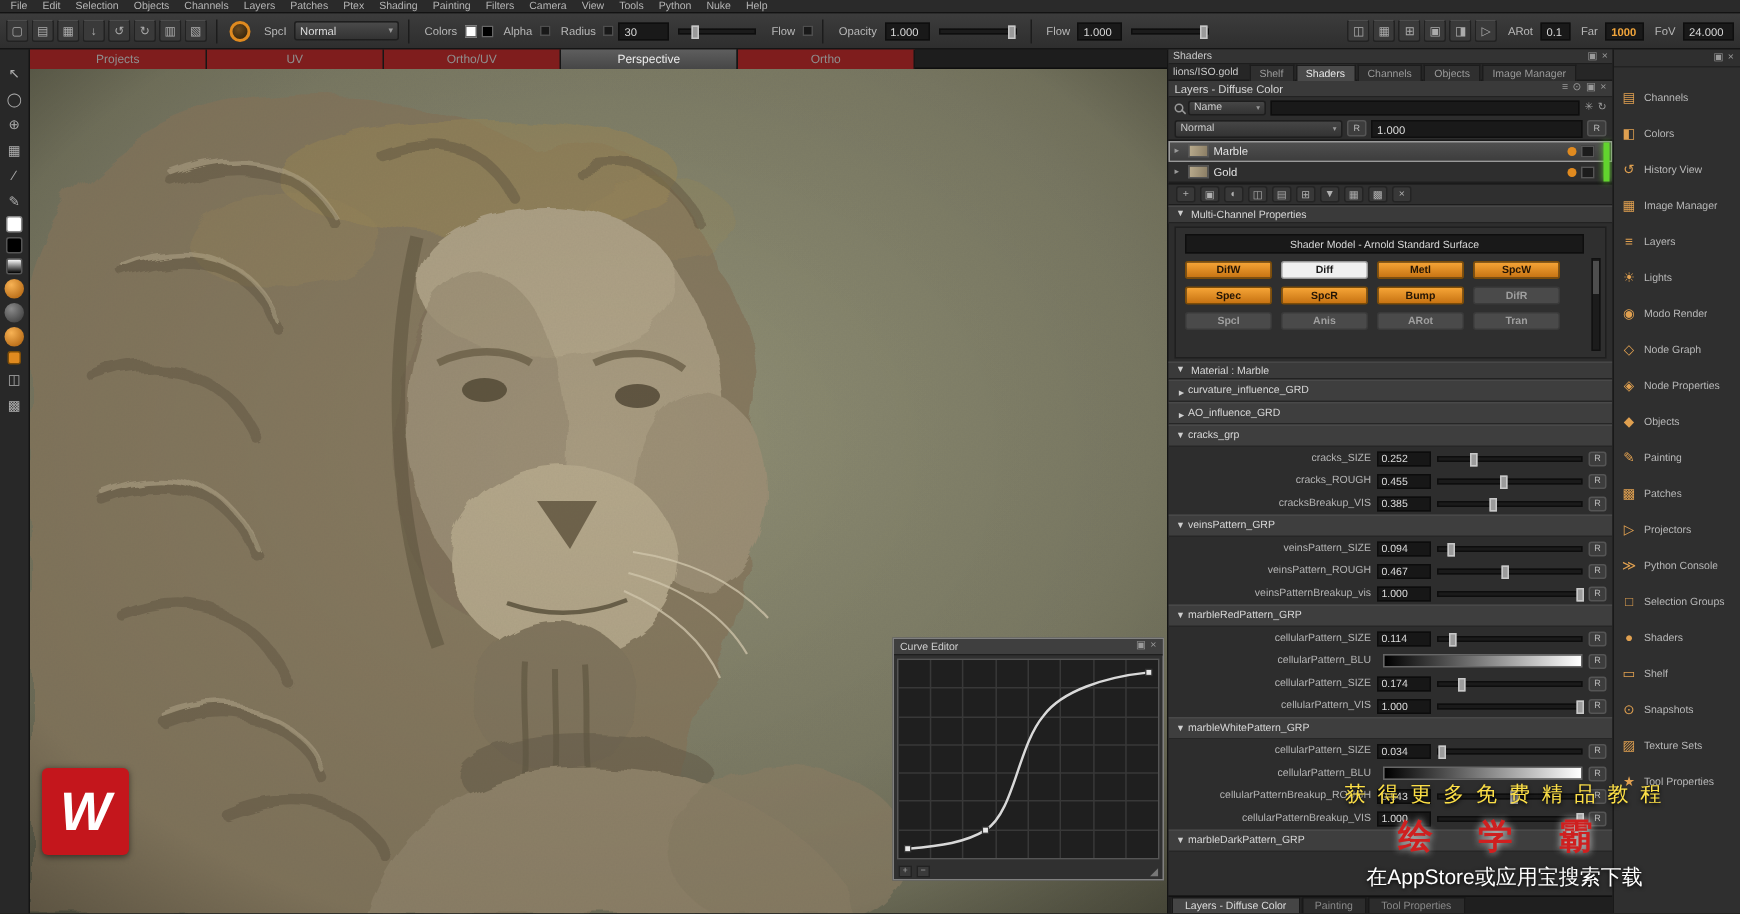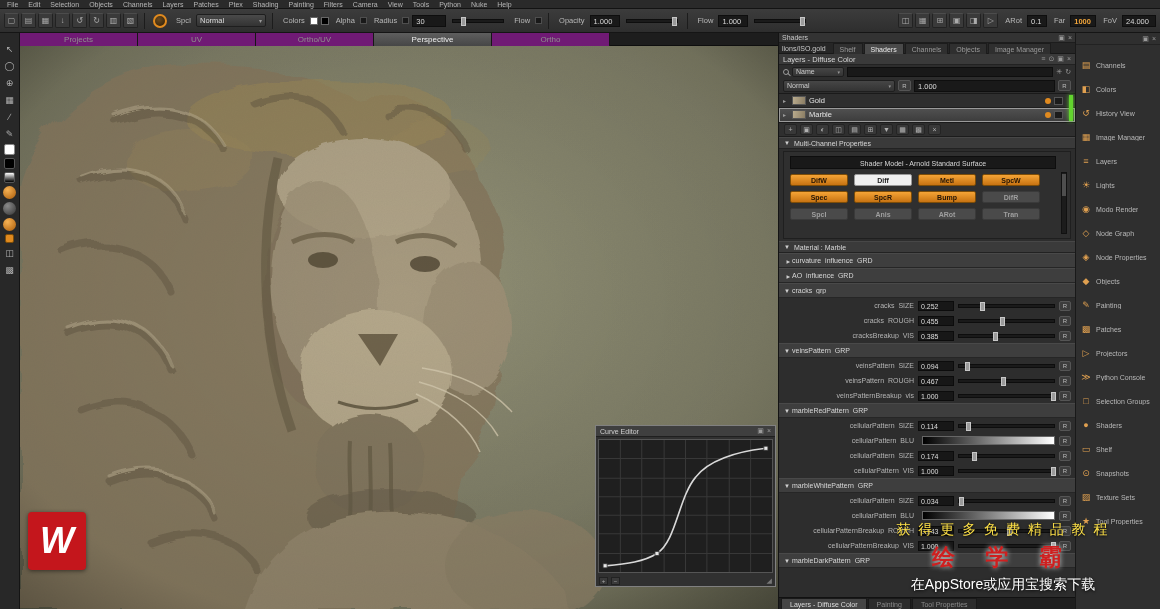--- a/index.html
+++ b/index.html
@@ -33,21 +33,21 @@
 .lt-item.style-swatch-white{width:11px;height:11px;background:#fff;border:1px solid #888;}
 .lt-item.style-swatch-black{width:11px;height:11px;background:#000;border:1px solid #555;}
 .lt-item.style-swatch-grad{width:11px;height:11px;background:linear-gradient(#fff,#000);border:1px solid #555;}
 .lt-item.style-ball-orange{width:13px;height:13px;border-radius:50%;background:radial-gradient(circle at 35% 30%,#f7b254,#a85a08);}
 .lt-item.style-ball-dark{width:13px;height:13px;border-radius:50%;background:radial-gradient(circle at 35% 30%,#8a8a8a,#333);}
 .lt-item.style-swatch-orange{width:9px;height:9px;background:#e08a1f;border:1px solid #7d4d08;}
 
 
 #vp-wrap{position:absolute;left:20px;top:33px;width:758px;height:576px;}
 #vp-tabs{height:13px;background:#1d1d1d;display:flex;border-bottom:1px solid #0e0e0e;}
-.vp-tab{width:118px;height:13px;background:#701a75;border-right:1px solid #161616;color:#8f8f8f;font-size:8px;display:flex;align-items:center;justify-content:center;}
+.vp-tab{width:118px;height:13px;background:#7f1d1d;border-right:1px solid #161616;color:#8f8f8f;font-size:8px;display:flex;align-items:center;justify-content:center;}
 .vp-tab.active{background:linear-gradient(#5e5e5e,#464646);color:#ececec;}
 #viewport{position:relative;width:758px;height:563px;background:#6b6b55;overflow:hidden;}
 #viewport svg{display:block;width:758px;height:563px;}
 
 
 #right-col{position:absolute;left:778px;top:33px;width:297px;height:576px;background:#2d2d2d;border-left:1px solid #141414;display:flex;flex-direction:column;}
 .rp-header{height:10px;background:#333;display:flex;align-items:center;padding:0 3px;border-bottom:1px solid #1d1d1d;flex:none;}
 .rp-title{font-size:7px;color:#c9c9c9;}
 .win-icons{margin-left:auto;display:flex;gap:3px;}
 .wi{font-size:7px;color:#9a9a9a;line-height:8px;}
@@ -432,32 +432,32 @@
         <span>Normal</span>
         <span class="caret">▾</span>
       </span>
       <span class="sq-btn">R</span>
       <span class="amount-field">1.000</span>
       <span class="sq-btn">R</span>
     </div>
     <div class="lp-layers">
       <div>
 
+          <div class="layer-row selected">
+            <span class="l-arrow">▸</span>
+            <span class="l-thumb"></span>
+            <span class="l-name">Marble</span>
+            <span class="l-cache"></span>
+            <span class="l-mask"></span>
+          </div>
+
           <div class="layer-row">
             <span class="l-arrow">▸</span>
             <span class="l-thumb"></span>
             <span class="l-name">Gold</span>
-            <span class="l-cache"></span>
-            <span class="l-mask"></span>
-          </div>
-
-          <div class="layer-row selected">
-            <span class="l-arrow">▸</span>
-            <span class="l-thumb"></span>
-            <span class="l-name">Marble</span>
             <span class="l-cache"></span>
             <span class="l-mask"></span>
           </div>
         </div>
       <div class="cache-bar"></div>
     </div>
     <div class="lp-ops">
 
     <span class="op-icon">+</span>
         <span class="op-icon">▣</span>

